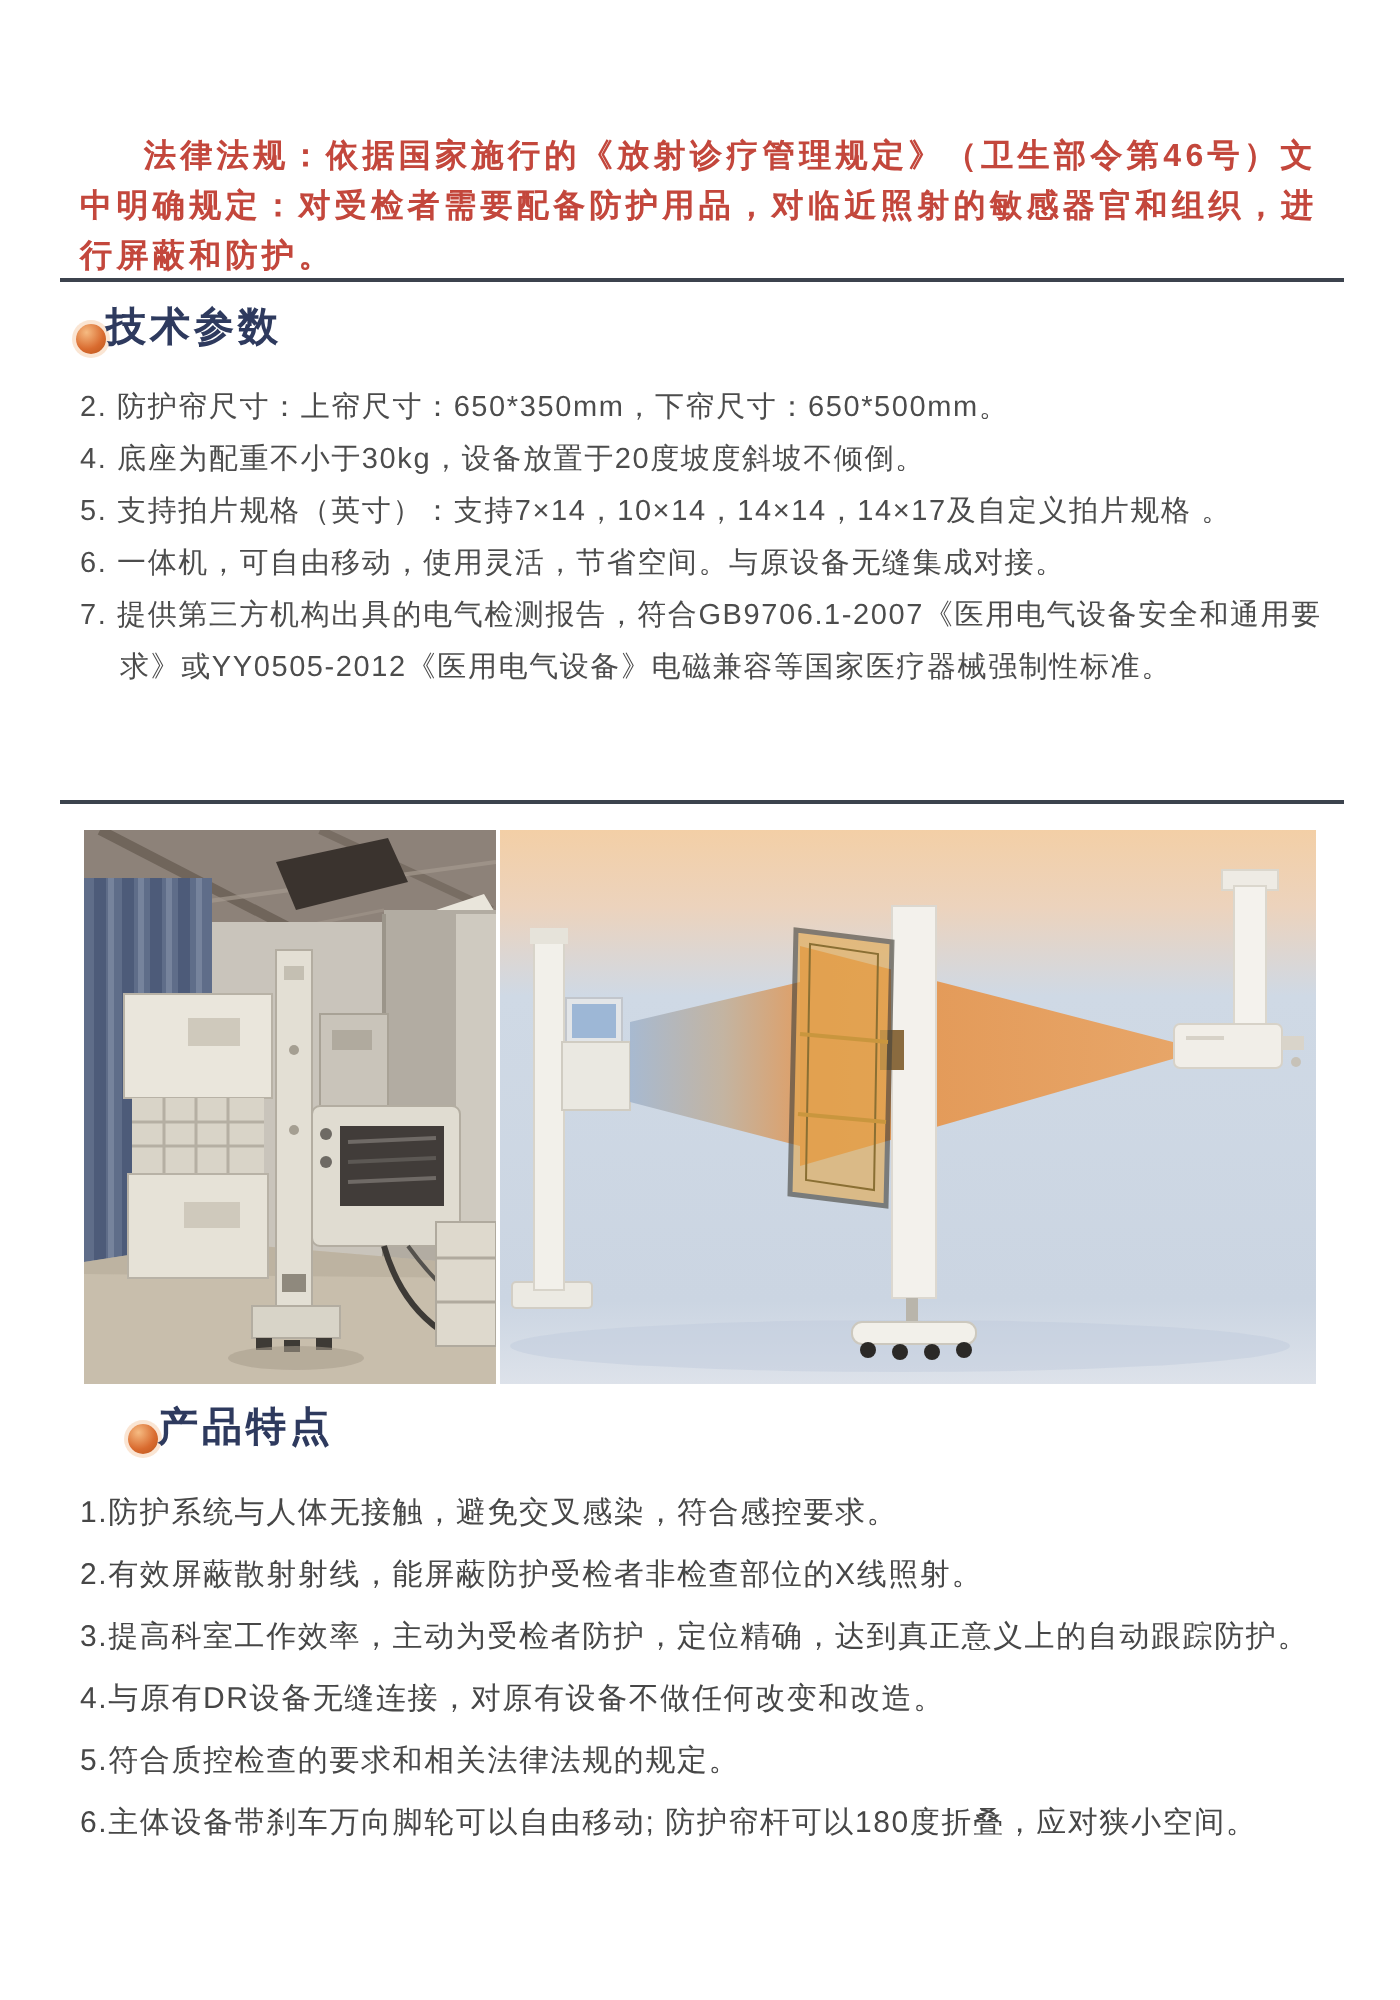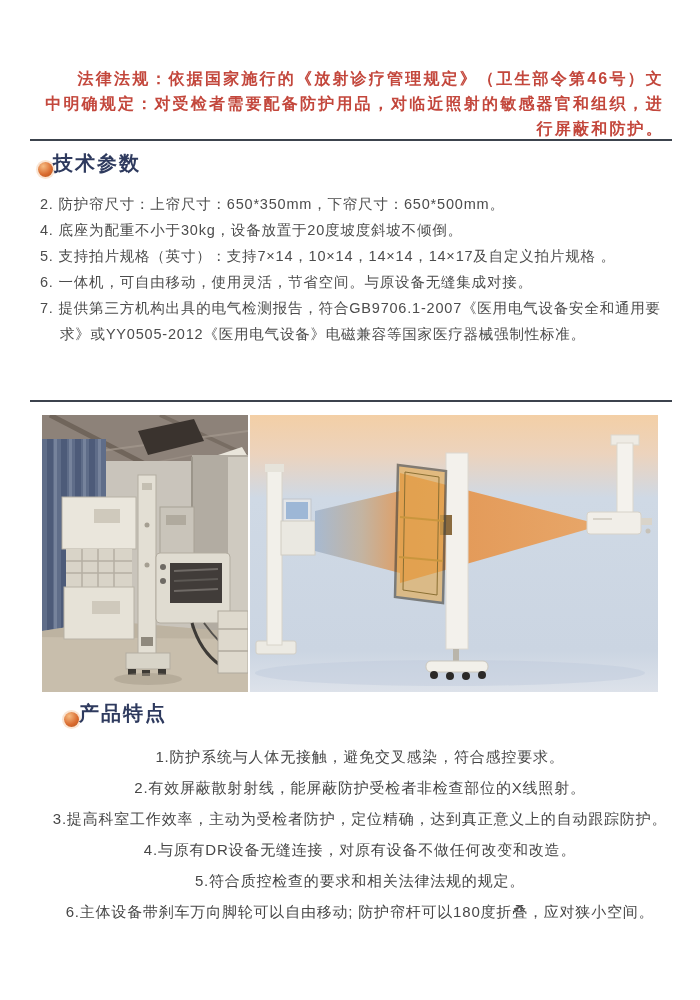--- a/index.html
+++ b/index.html
@@ -6,21 +6,21 @@
   body{
     width:700px;height:1000px;background:#ffffff;
     font-family:"Liberation Sans","DejaVu Sans",sans-serif;
     -webkit-font-smoothing:antialiased;
   }
   .page{position:relative;width:700px;height:1000px;background:#ffffff;overflow:hidden;}
 
   .legal{
     position:absolute;left:40px;top:50px;width:624px;
     color:#c3473c;font-weight:bold;font-size:16px;line-height:25px;
-    letter-spacing:2.2px;text-indent:2em;text-align:right;
+    letter-spacing:2.2px;text-indent:2em;
   }
 
   .divider{position:absolute;left:30px;width:642px;height:2px;background:#3c434d;}
   .divider-1{top:139px;}
   .divider-2{top:400px;}
 
   .section-header{position:absolute;left:38px;display:flex;align-items:flex-end;height:26px;}
   .section-header-tech{top:151px;}
   .section-header-features{top:701px;margin-left:26px;}
   .bullet{
@@ -33,21 +33,21 @@
   .tech-list{
     position:absolute;left:40px;top:191px;width:634px;
     font-size:14.5px;color:#4c4c4c;line-height:26px;letter-spacing:0.8px;
   }
   .tech-item{padding-left:20px;text-indent:-20px;}
 
   .features-list{
     position:absolute;left:40px;top:746px;width:640px;
     font-size:15px;color:#474747;letter-spacing:0.8px;
   }
-  .feature-item{line-height:21px;margin-bottom:10px;text-align:center;}
+  .feature-item{line-height:21px;margin-bottom:10px;}
 
   .photo-left{position:absolute;left:42px;top:415px;width:206px;height:277px;}
   .render-right{position:absolute;left:250px;top:415px;width:408px;height:277px;}
   svg{display:block;}
 </style>
 </head>
 <body>
 
 <div class="page">
 

